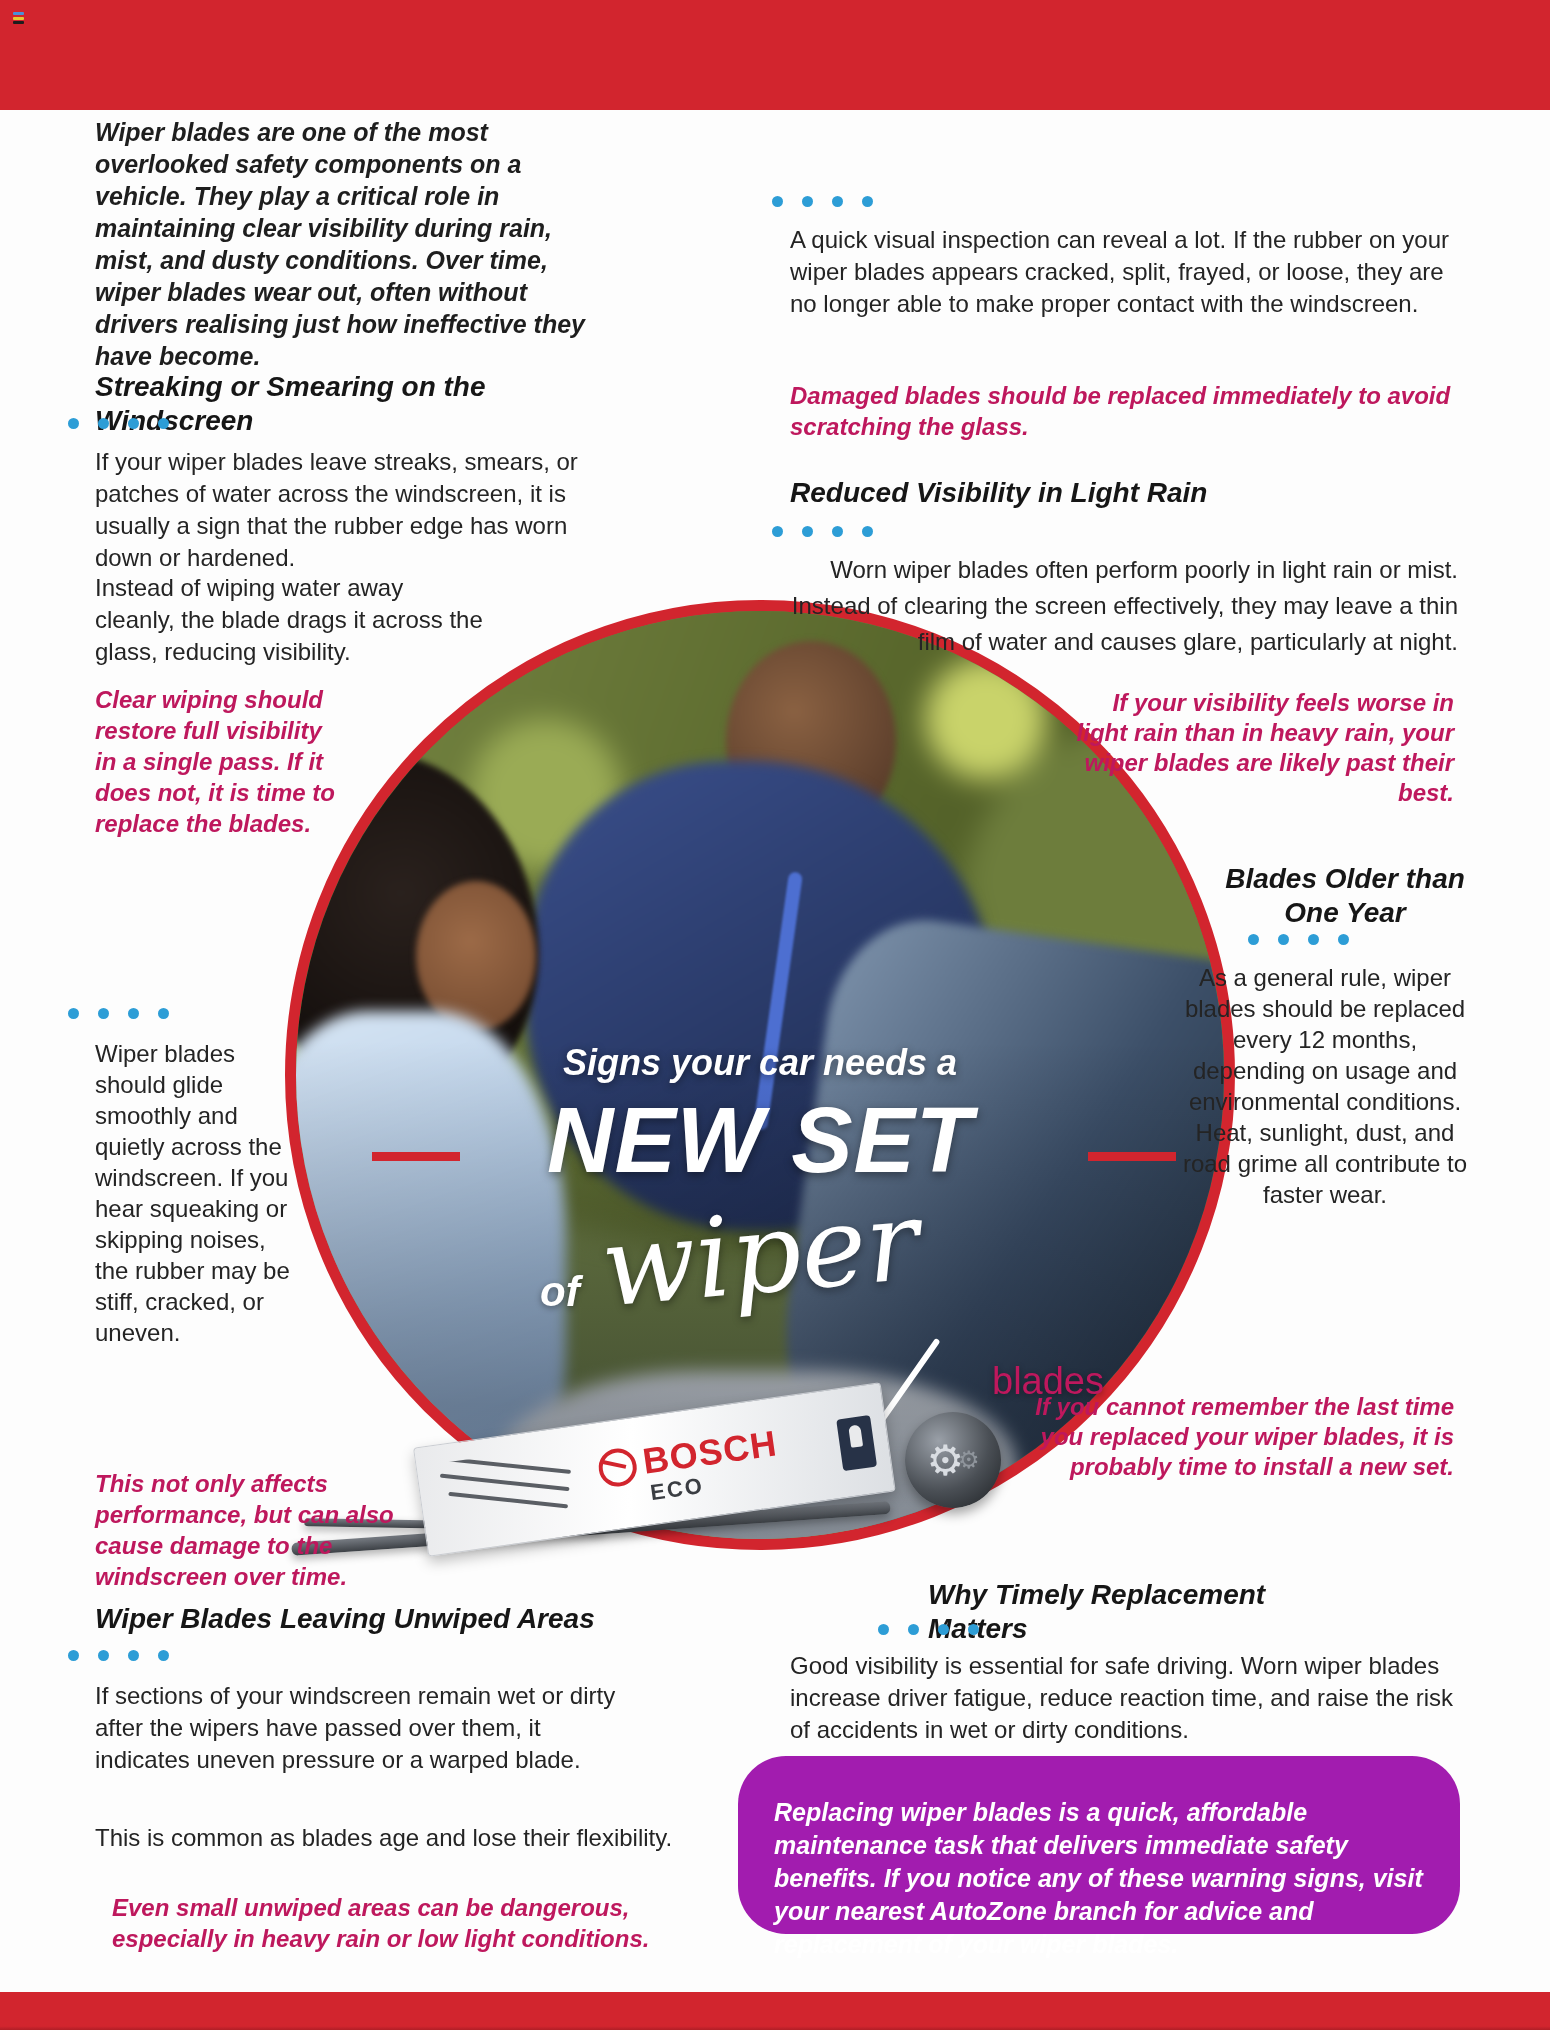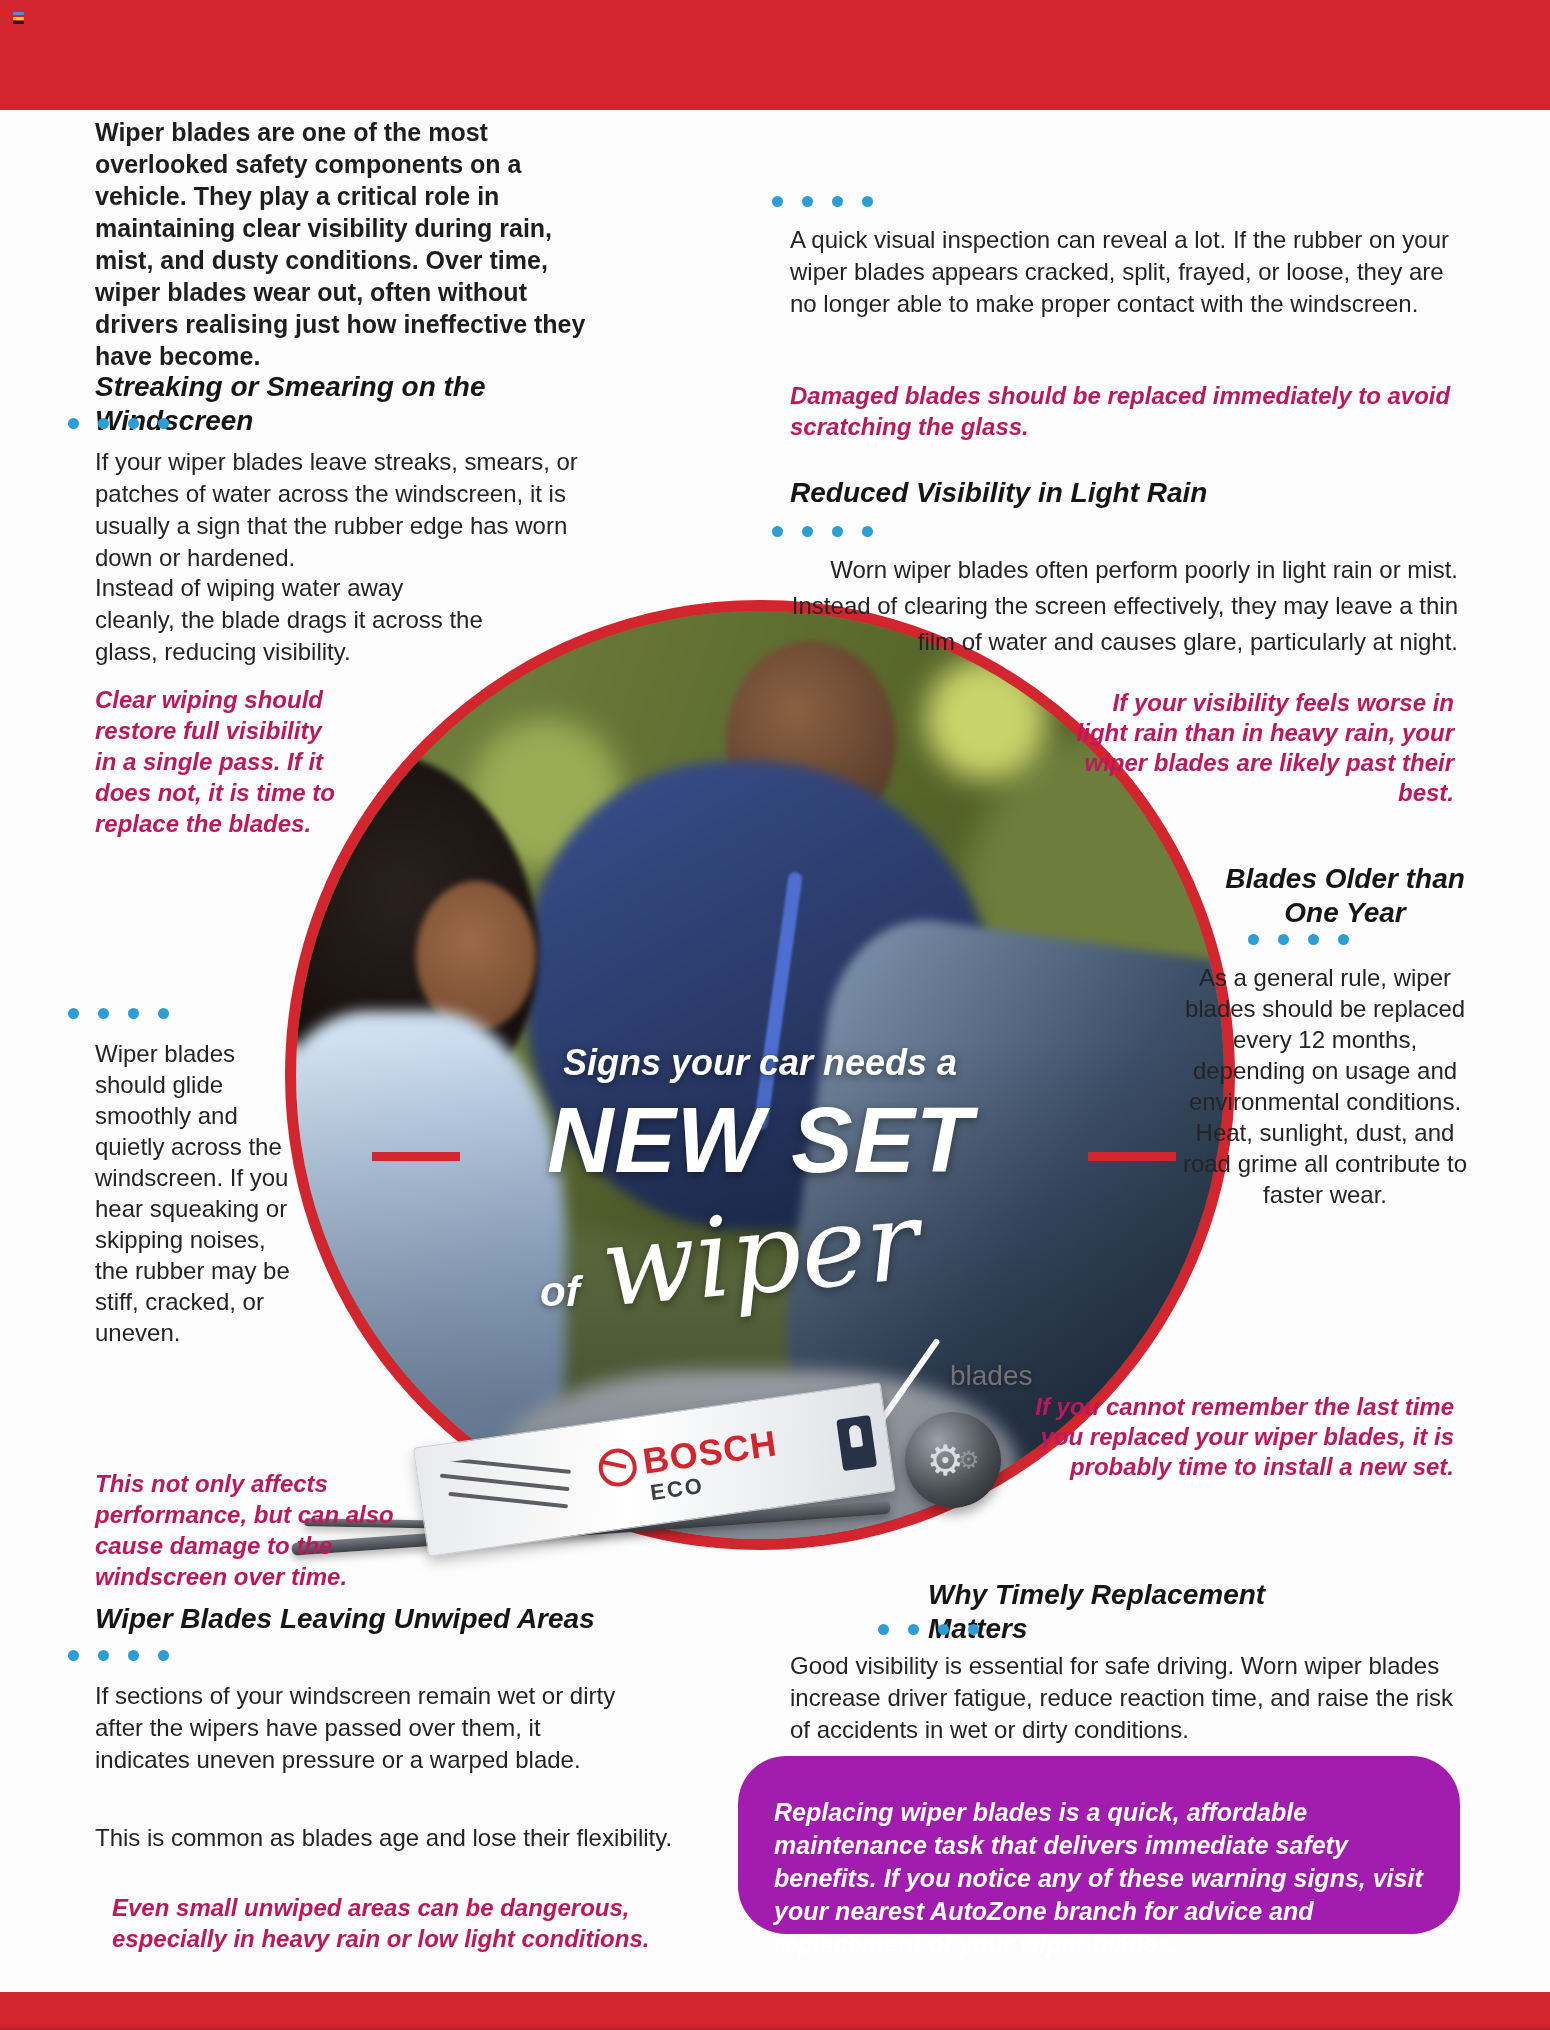--- a/index.html
+++ b/index.html
@@ -9,42 +9,42 @@
   .bar{position:absolute;left:0;width:1550px;background:#d2252e;}
   .bar.top{top:0;height:110px;}
   .bar.bottom{top:1992px;height:38px;background:linear-gradient(#d2252e 0 90%,#b01e26);}
   .menu-icon{position:absolute;left:13px;top:12px;width:11px;height:12px;display:flex;flex-direction:column;justify-content:space-between;}
   .menu-icon i{height:3px;border-radius:1px;display:block;}
   .menu-icon i:nth-child(1){background:#4a90d9;}
   .menu-icon i:nth-child(2){background:#e8c832;}
   .menu-icon i:nth-child(3){background:#1d1d1d;}
 
   .body-text{font-size:24px;line-height:32px;color:#242424;}
-  .intro{font-size:25px;line-height:32px;font-weight:600;color:#1e1e1e;}
+  .intro{font-size:25px;line-height:32px;font-style:italic;font-weight:600;color:#1e1e1e;}
   .heading{font-size:28px;line-height:34px;font-weight:800;font-style:italic;color:#161616;}
   .callout{font-size:24px;line-height:31px;font-style:italic;font-weight:600;color:#be185d;}
   .dots{display:flex;gap:19px;}
   .dots i{width:11px;height:11px;border-radius:50%;background:#2d9dd6;display:block;}
   .ar{text-align:right;}
   .ac{text-align:center;}
 
   
   .circle{position:absolute;left:285px;top:600px;width:928px;height:928px;border-radius:50%;
           border:11px solid #d2252e;overflow:hidden;background:#6f7f45;}
   .circle .blob{position:absolute;border-radius:50%;}
   .hero-kicker{position:absolute;left:460px;top:1042px;width:600px;text-align:center;color:#fff;
     font-size:36px;font-style:italic;font-weight:600;text-shadow:0 2px 8px rgba(0,0,0,.45);}
   .hero-title{position:absolute;left:385px;top:1088px;width:750px;text-align:center;color:#fff;
     font-size:92px;font-weight:900;font-style:italic;letter-spacing:1px;text-shadow:0 3px 10px rgba(0,0,0,.4);}
   .hero-dash{position:absolute;width:88px;height:9px;background:#d2252e;top:1152px;}
   .hero-of{position:absolute;left:540px;top:1268px;color:#fff;font-size:42px;font-style:italic;font-weight:600;text-shadow:0 2px 6px rgba(0,0,0,.4);}
   .hero-script{position:absolute;left:590px;top:1190px;width:340px;text-align:center;color:#fff;
     font-family:"DejaVu Serif",serif;font-style:italic;font-size:110px;transform:rotate(-5deg);text-shadow:0 3px 8px rgba(0,0,0,.4);}
   .hero-slash{position:absolute;left:905px;top:1330px;width:6px;height:105px;background:#fff;transform:rotate(35deg);border-radius:3px;}
-  .hero-blades{position:absolute;left:950px;top:1360px;color:#737373;font-size:28px;font-weight:300;text-shadow:0 2px 6px rgba(0,0,0,.4);}
+  .hero-blades{position:absolute;left:992px;top:1360px;color:#be185d;font-size:38px;font-weight:300;text-shadow:0 2px 6px rgba(0,0,0,.4);}
 
   
   .package{position:absolute;left:360px;top:1408px;width:540px;height:150px;transform:rotate(-8deg);}
   .package .box{position:absolute;left:60px;top:10px;width:470px;height:108px;background:linear-gradient(100deg,#e9eaec,#ffffff 45%,#dcdfe3);
     border:1px solid #c9ccd1;border-radius:4px;box-shadow:0 6px 14px rgba(0,0,0,.25);}
   .package .blade-art{position:absolute;left:14px;top:18px;width:150px;height:70px;overflow:hidden;}
   .package .blade-art i{position:absolute;display:block;height:4px;background:#5a5e64;border-radius:2px;}
   .bosch-logo{position:absolute;left:180px;top:28px;width:30px;height:30px;border:4px solid #d2252e;border-radius:50%;}
   .bosch-logo:after{content:"";position:absolute;left:-2px;top:9px;width:26px;height:4px;background:#d2252e;transform:rotate(20deg);}
   .brand{position:absolute;left:225px;top:24px;font-size:36px;font-weight:800;color:#d2252e;letter-spacing:1px;}

